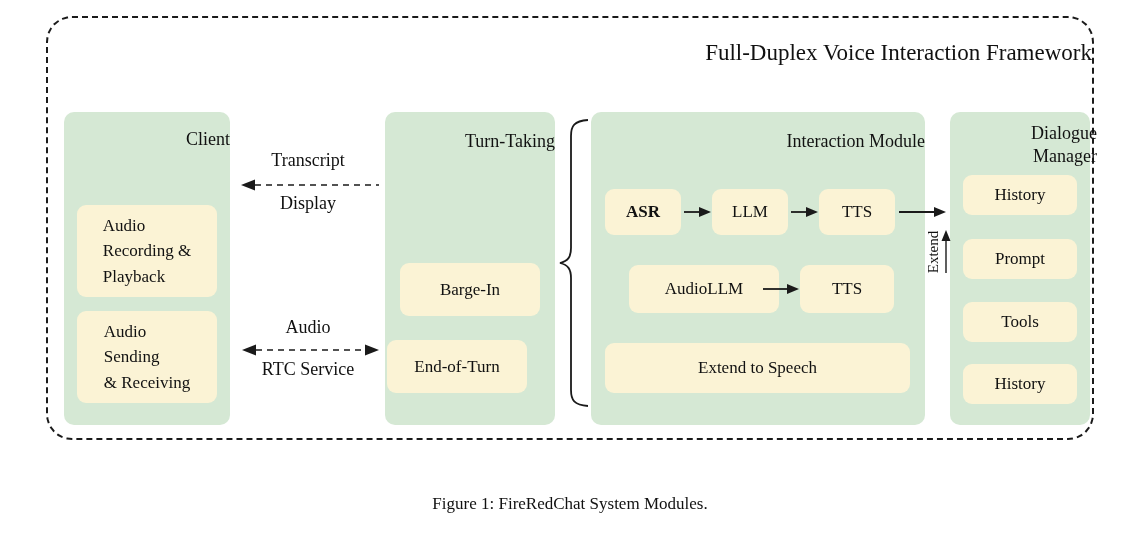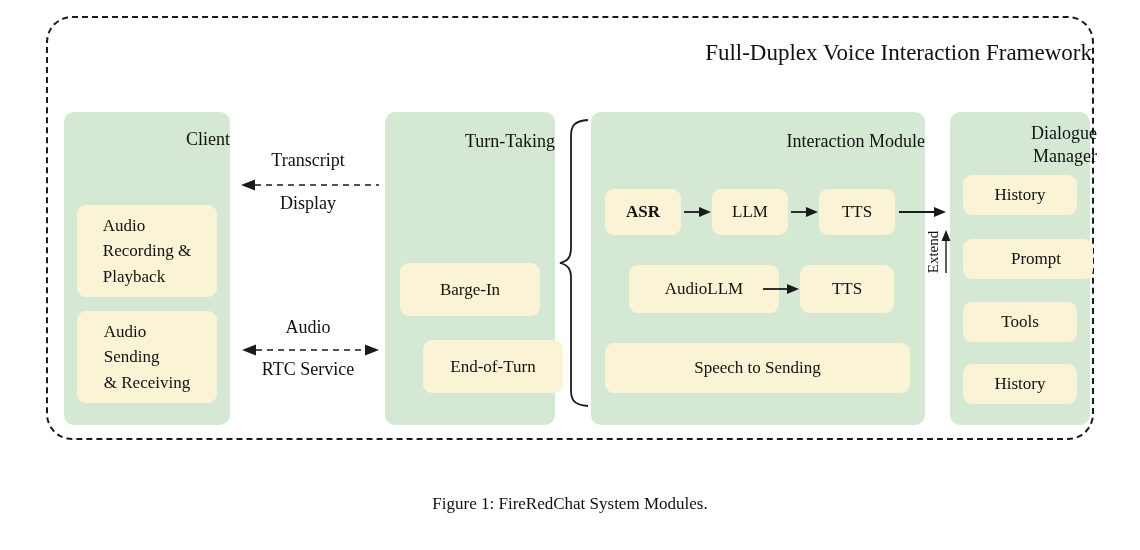--- a/index.html
+++ b/index.html
@@ -49,38 +49,38 @@
 &amp; Receiving</div>
 
   <div class="lbl" style="left:238px; top:150px; width:140px;">Transcript</div>
   <div class="lbl" style="left:238px; top:193px; width:140px;">Display</div>
   <div class="lbl" style="left:238px; top:317px; width:140px;">Audio</div>
   <div class="lbl" style="left:238px; top:359px; width:140px;">RTC Service</div>
 
   <div class="panel" style="left:385px; top:112px; width:170px; height:313px;"></div>
   <div class="panel-title" style="left:385px; top:130px; width:170px;">Turn-Taking</div>
   <div class="cbox" style="left:400px; top:263px; width:140px; height:53px;">Barge-In</div>
-  <div class="cbox" style="left:423px; top:340px; width:140px; height:53px;">End-of-Turn</div>
+  <div class="cbox" style="left:387px; top:340px; width:140px; height:53px;">End-of-Turn</div>
 
   <div class="panel" style="left:591px; top:112px; width:334px; height:313px;"></div>
   <div class="panel-title" style="left:591px; top:130px; width:334px;">Interaction Module</div>
   <div class="cbox" style="left:605px; top:189px; width:76px; height:46px;font-weight:bold;">ASR</div>
   <div class="cbox" style="left:712px; top:189px; width:76px; height:46px;">LLM</div>
   <div class="cbox" style="left:819px; top:189px; width:76px; height:46px;">TTS</div>
   <div class="cbox" style="left:629px; top:265px; width:150px; height:48px;">AudioLLM</div>
   <div class="cbox" style="left:800px; top:265px; width:94px; height:48px;">TTS</div>
-  <div class="cbox" style="left:605px; top:343px; width:305px; height:50px;">Speech  to Sending</div>
+  <div class="cbox" style="left:605px; top:343px; width:305px; height:50px;">Extend  to Speech</div>
 
   <div class="extend-lbl">Extend</div>
 
   <div class="panel" style="left:950px; top:112px; width:140px; height:313px;"></div>
   <div class="panel-title" style="left:950px; top:122px; width:140px;margin-left:7px;">Dialogue
 Manager</div>
   <div class="cbox" style="left:963px; top:175px; width:114px; height:40px;">History</div>
-  <div class="cbox" style="left:963px; top:239px; width:114px; height:40px;padding-left:16px;">Prompt</div>
+  <div class="cbox" style="left:963px; top:239px; width:114px; height:40px;">Prompt</div>
   <div class="cbox" style="left:963px; top:302px; width:114px; height:40px;">Tools</div>
   <div class="cbox" style="left:963px; top:364px; width:114px; height:40px;">History</div>
 
   <svg class="overlay" viewBox="0 0 1140 550">
 
     <line x1="255" y1="185" x2="379" y2="185" stroke="#1a1a1a" stroke-width="1.6" stroke-dasharray="6 5"></line>
     <polygon points="241,185 255,179.5 255,190.5" fill="#1a1a1a"></polygon>
 
     <line x1="256" y1="350" x2="365" y2="350" stroke="#1a1a1a" stroke-width="1.6" stroke-dasharray="6 5"></line>
     <polygon points="242,350 256,344.5 256,355.5" fill="#1a1a1a"></polygon>

